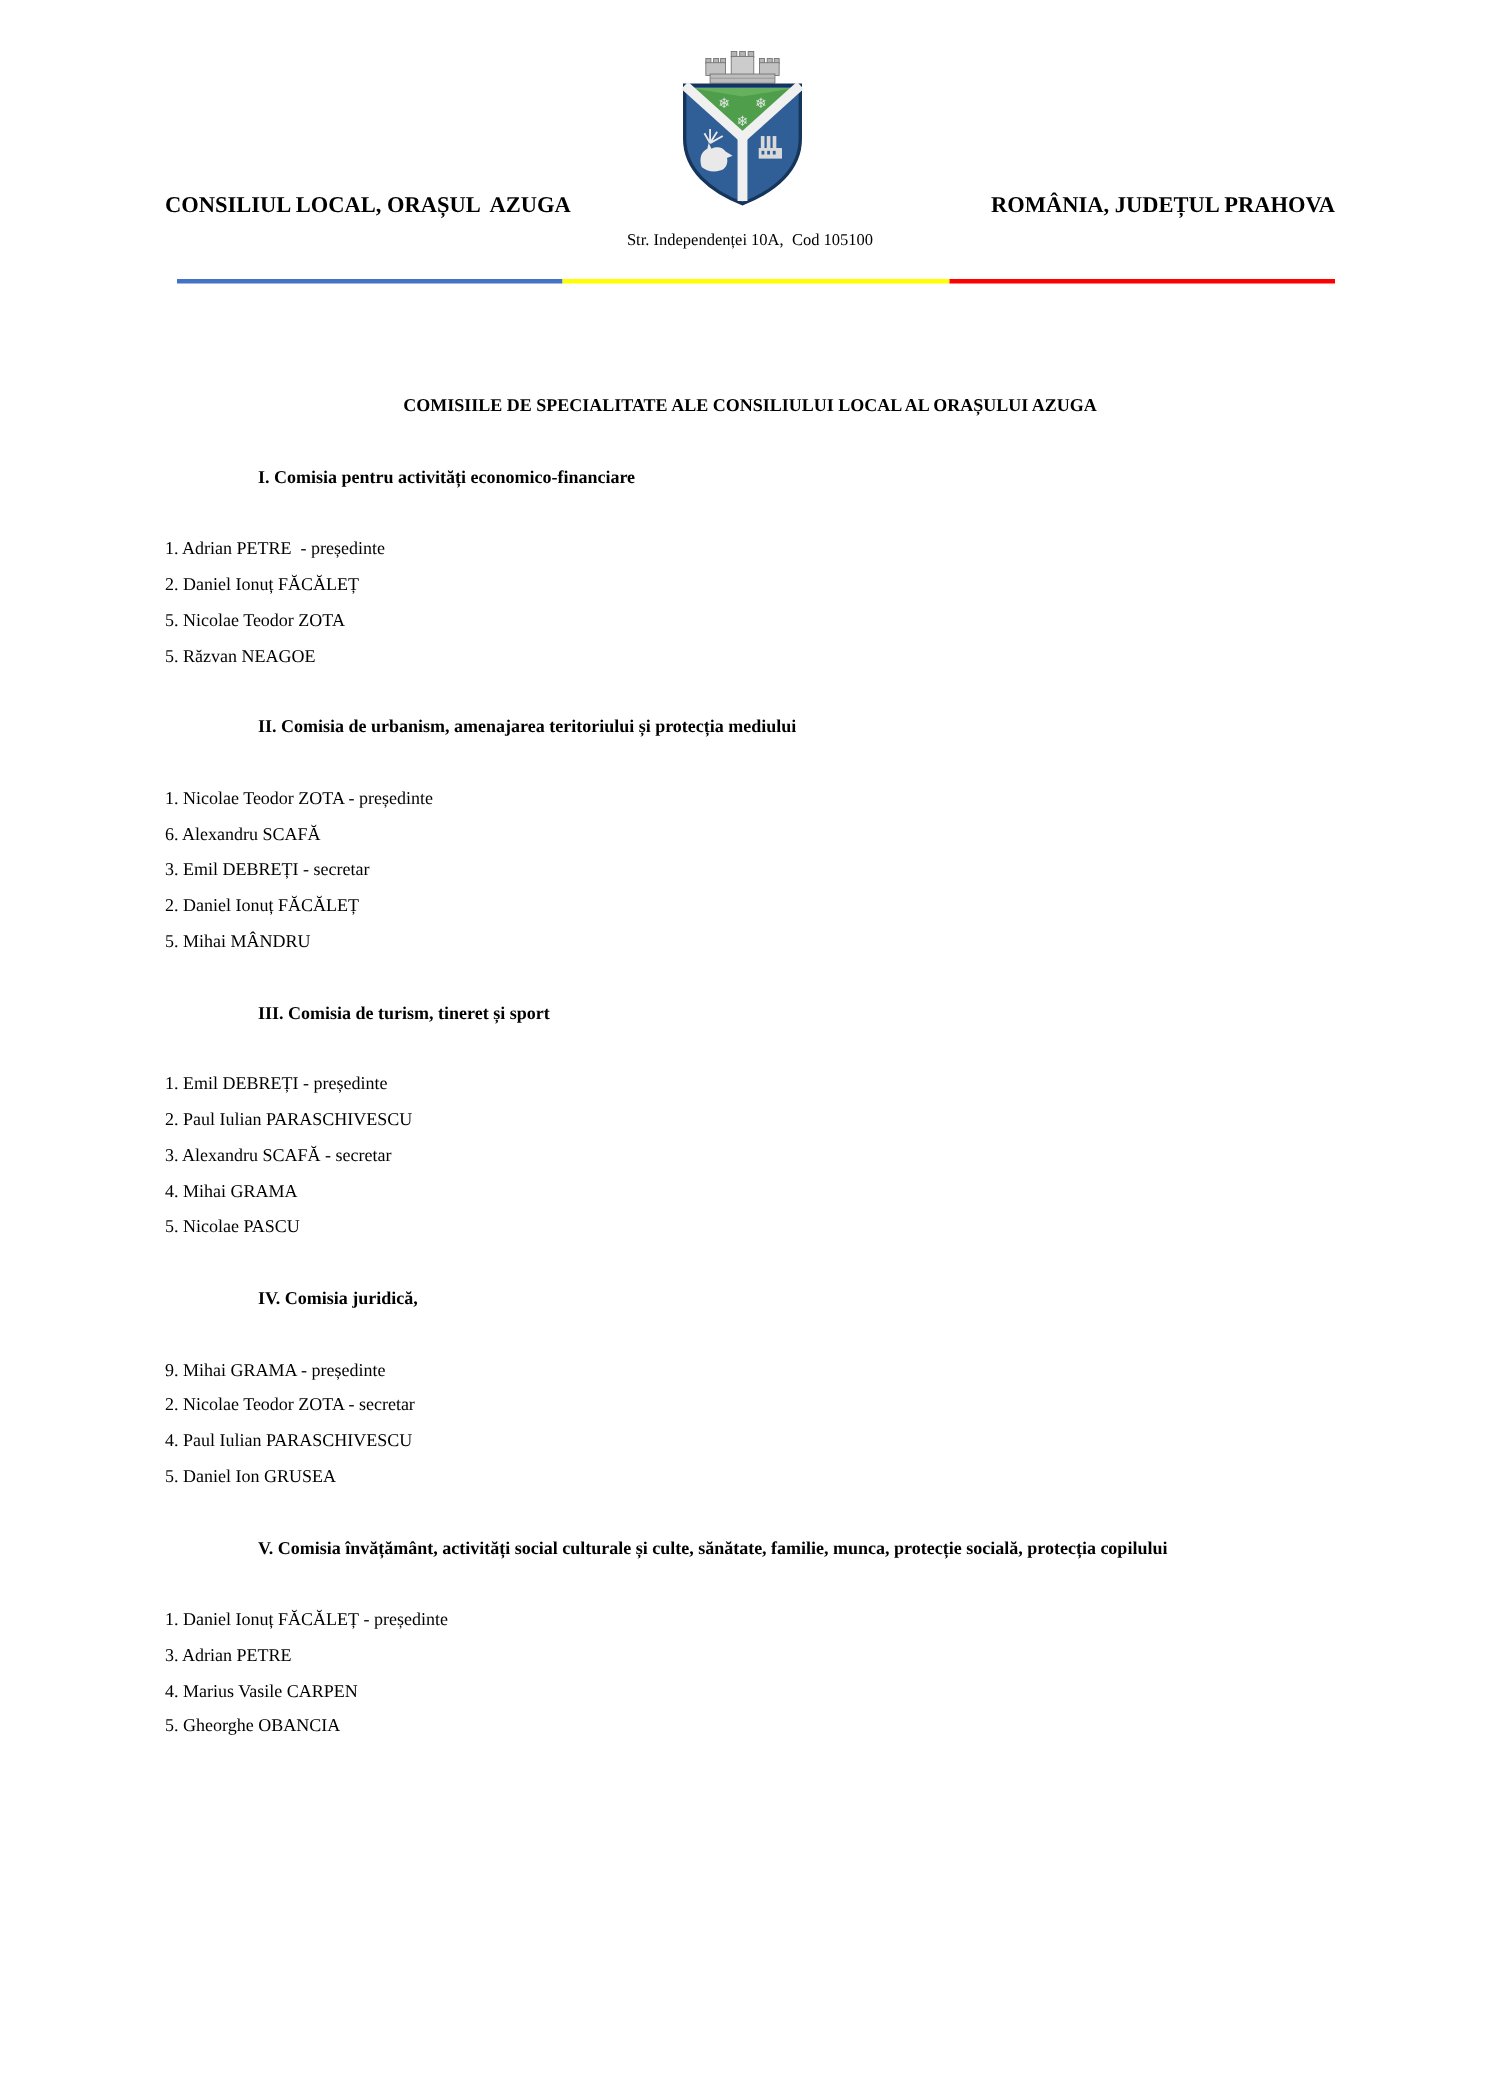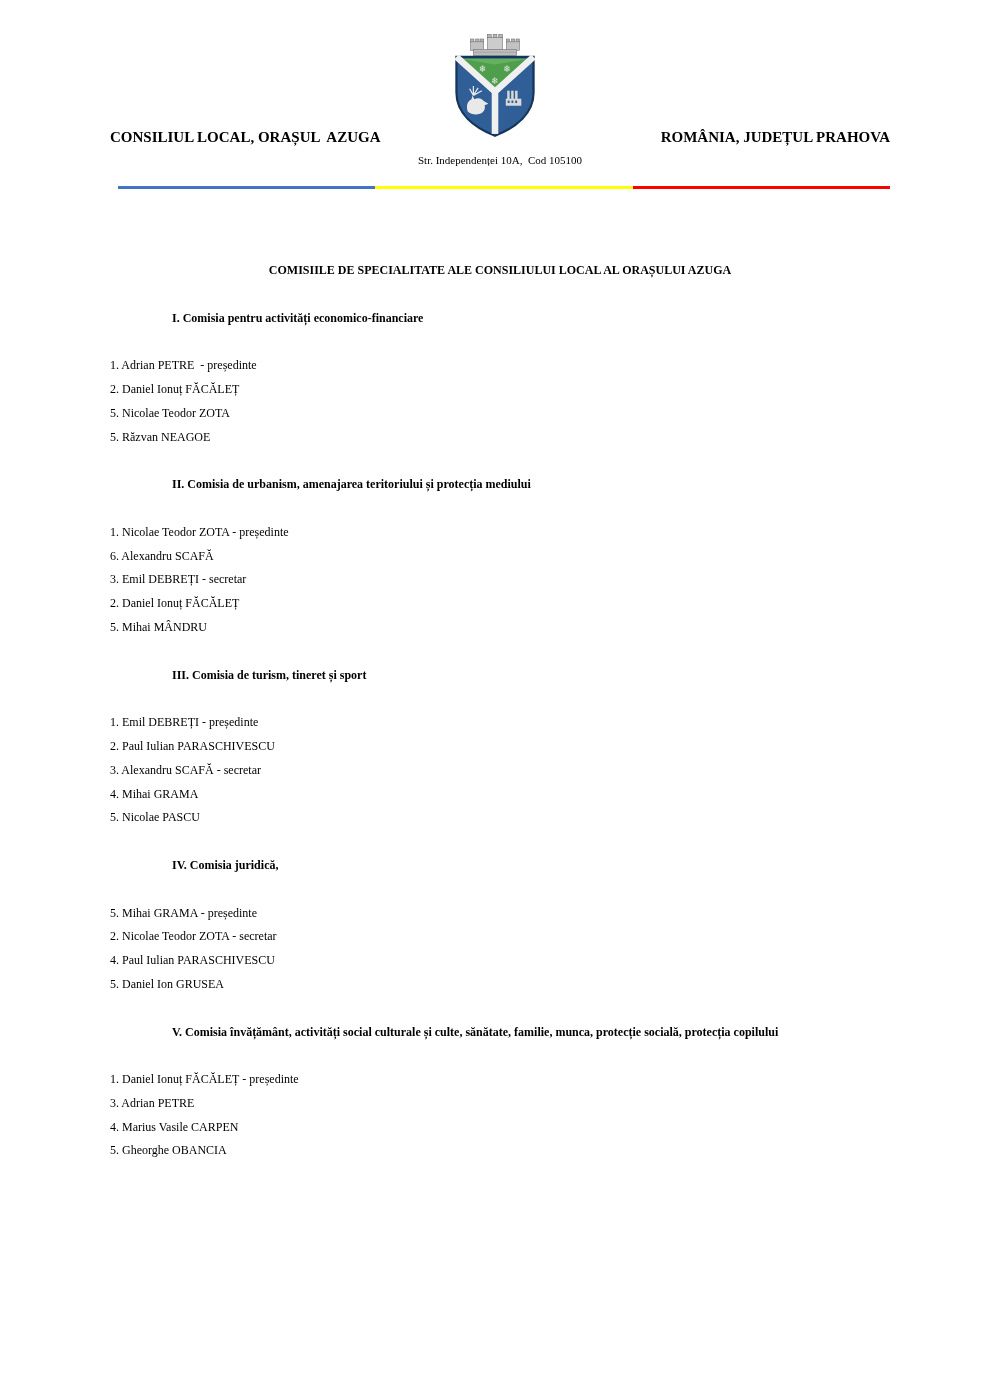--- a/index.html
+++ b/index.html
@@ -156,21 +156,21 @@
         <p>2. Paul Iulian PARASCHIVESCU</p>
         <p>3. Alexandru SCAFĂ - secretar</p>
         <p>4. Mihai GRAMA</p>
         <p>5. Nicolae PASCU</p>
       </div>
     </div>
 
     <div>
       <p class="section-heading">IV. Comisia juridică,</p>
       <div>
-        <p>5. Mihai GRAMA - președinte</p>
+        <p>9. Mihai GRAMA - președinte</p>
         <p>2. Nicolae Teodor ZOTA - secretar</p>
         <p>4. Paul Iulian PARASCHIVESCU</p>
         <p>5. Daniel Ion GRUSEA</p>
       </div>
     </div>
 
     <div>
       <p class="section-heading">V. Comisia învățământ, activități social culturale și culte, sănătate, familie, munca, protecție socială, protecția copilului</p>
       <div>
         <p>1. Daniel Ionuț FĂCĂLEȚ - președinte</p>

